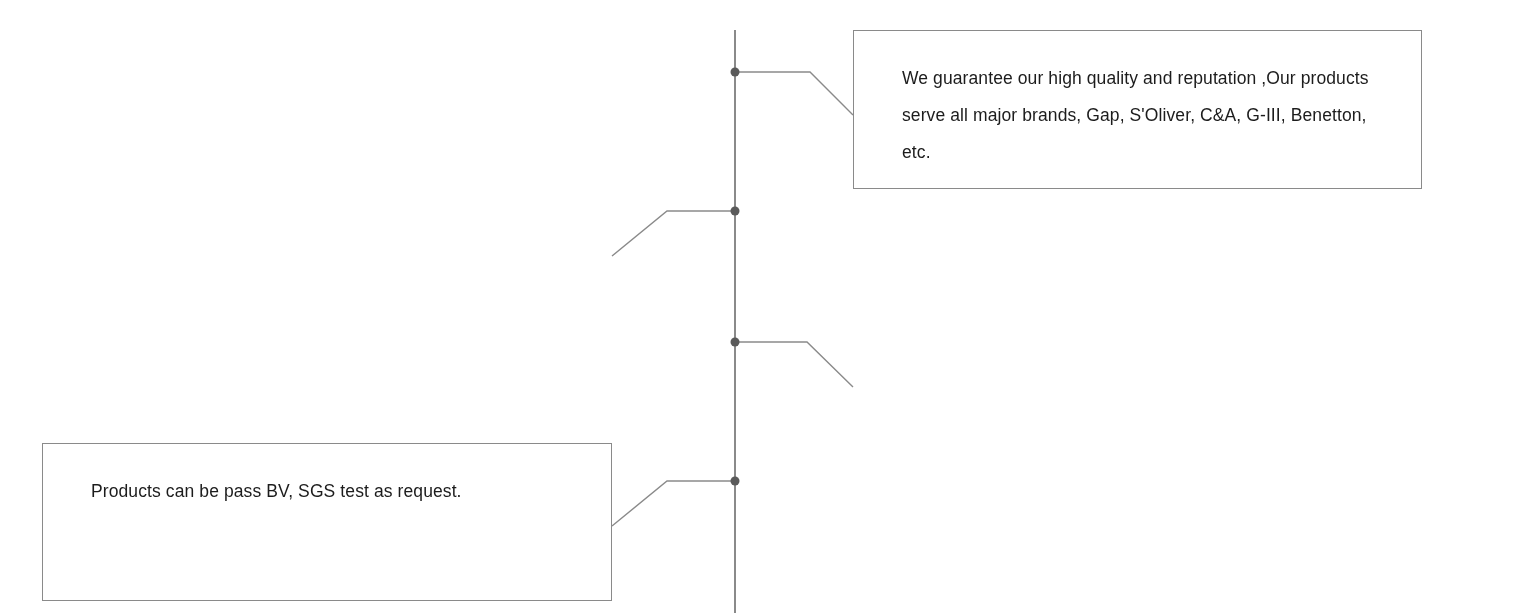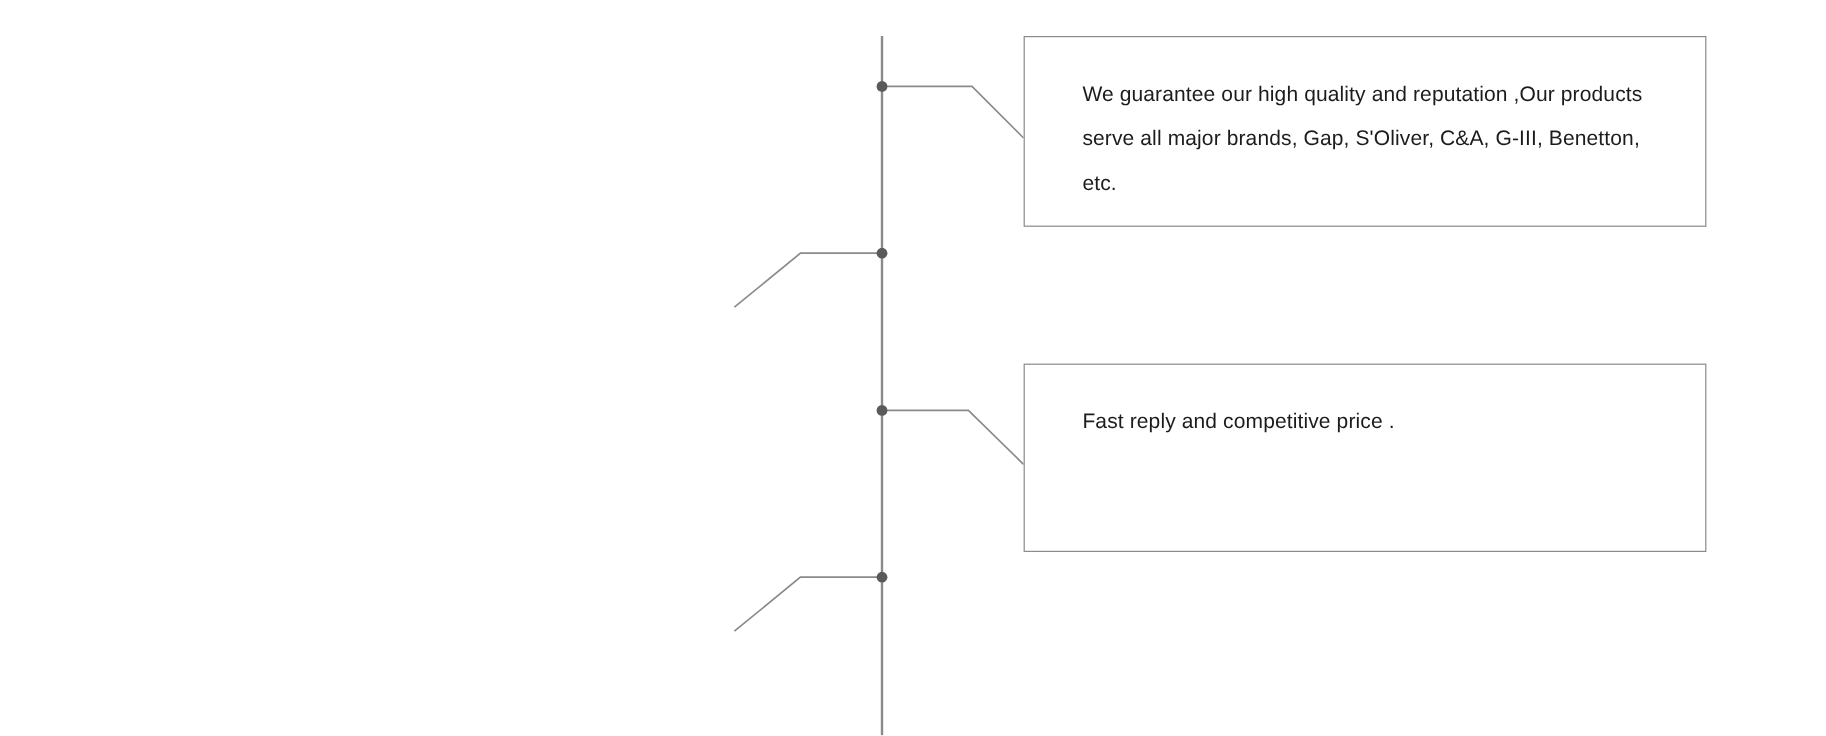--- a/index.html
+++ b/index.html
@@ -83,22 +83,22 @@
 
   <svg class="connector" style="left:605px; top:201px; width:135px; height:70px;" viewBox="0 0 135 70">
     <path d="M 130 10 L 62 10 L 7 55"></path>
   </svg>
   <div class="node-dot" style="left:735px; top:211px;"></div>
 
   <svg class="connector" style="left:735px; top:332px; width:130px; height:70px;" viewBox="0 0 130 70">
     <path d="M 0 10 L 72 10 L 118 55"></path>
   </svg>
   <div class="node-dot" style="left:735px; top:342px;"></div>
-  <div class="box" style="left:853px; top:303px; width:569px; height:157px;">
-    <div class="box-text">Fast reply and competitive price .</div>
-  </div>
 
   <svg class="connector" style="left:605px; top:471px; width:135px; height:70px;" viewBox="0 0 135 70">
     <path d="M 130 10 L 62 10 L 7 55"></path>
   </svg>
   <div class="node-dot" style="left:735px; top:481px;"></div>
+  <div class="box" style="left:42px; top:443px; width:570px; height:158px;">
+    <div class="box-text">Products can be pass BV, SGS test as request.</div>
+  </div>
 
 </div>
 
 </body></html>

